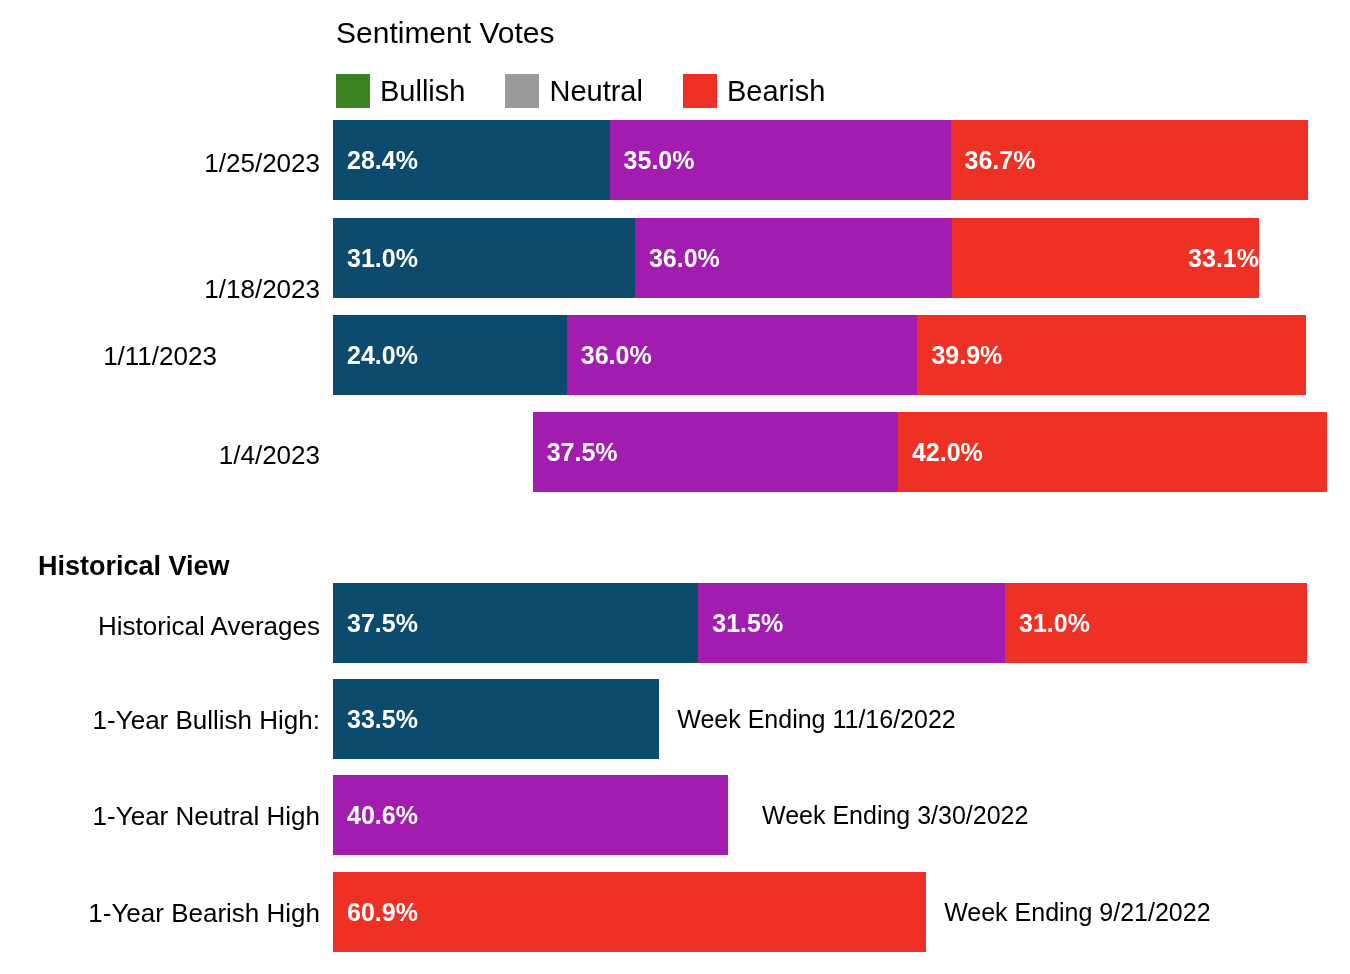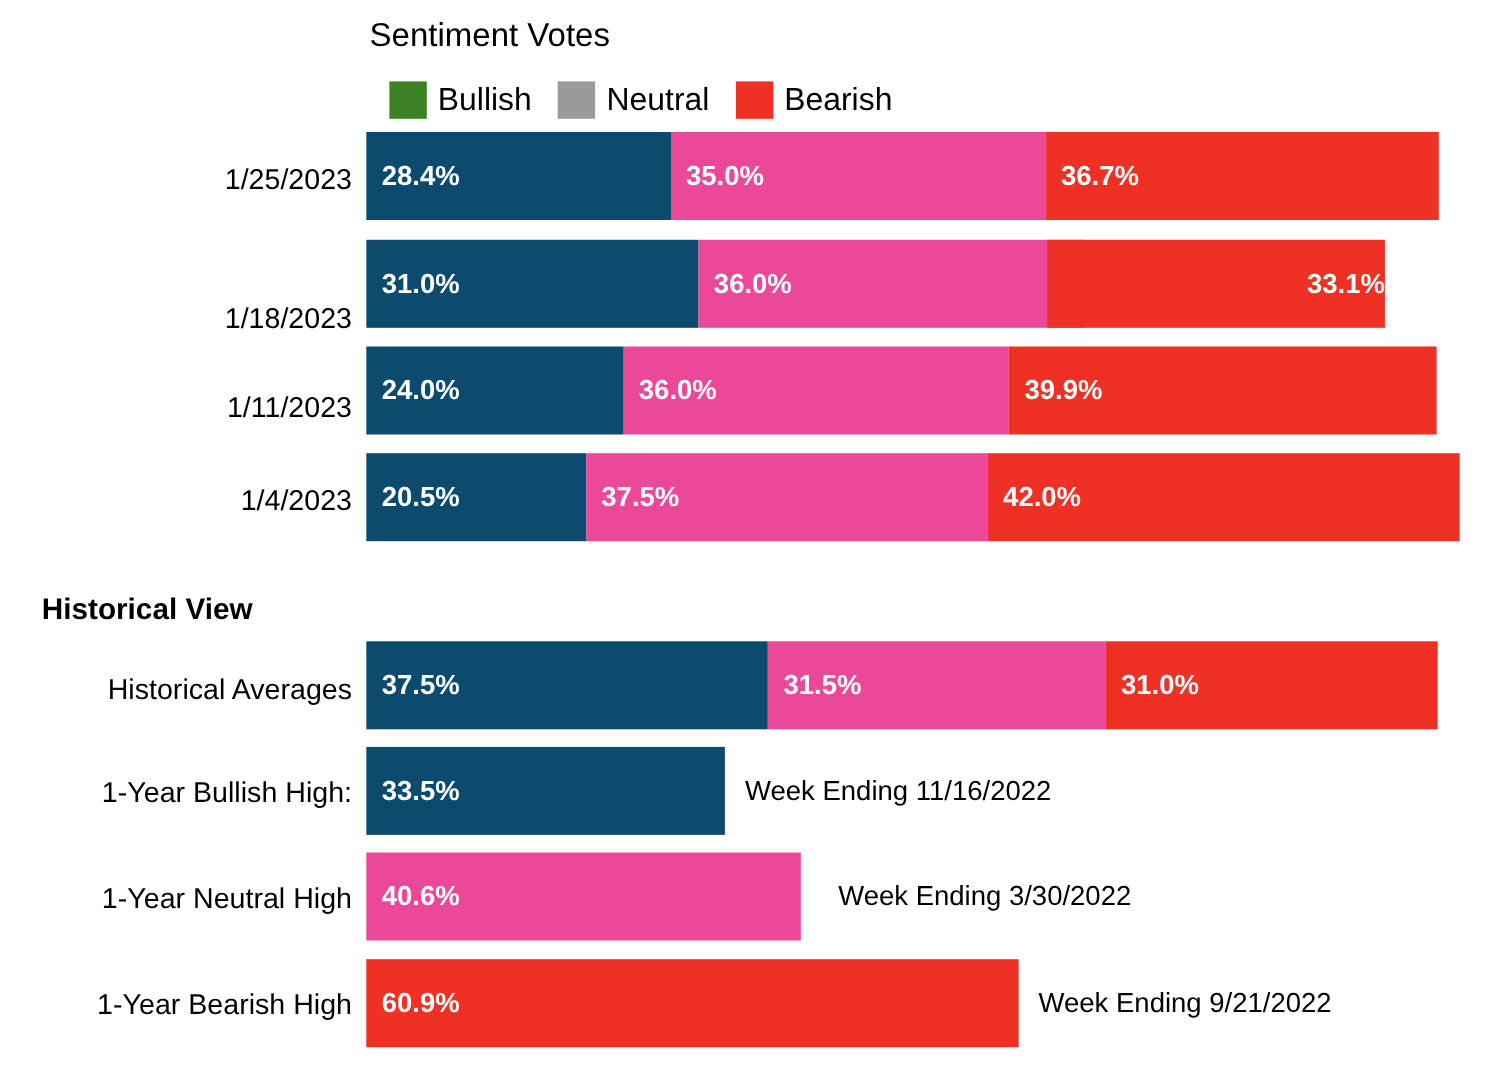--- a/index.html
+++ b/index.html
@@ -74,42 +74,41 @@
   .seg-value {
     color: #ffffff;
     font-size: 25px;
     font-weight: bold;
     line-height: 1;
     padding-left: 14px;
     white-space: nowrap;
   }
 
   .seg.bullish  { background: #0c4a6e; }
-  .seg.neutral  { background: #ec4899; }
+  .seg.neutral  { background: #a21caf; }
   .seg.bearish  { background: #EE3124; }
 
   
   .chart-title {
     position: absolute;
     left: 336px;
     top: 18px;
     font-size: 30px;
     line-height: 1;
     white-space: nowrap;
   }
 
   .legend {
     position: absolute;
     left: 336px;
     top: 74px;
     display: flex;
     align-items: flex-end;
-    gap: 0px;
-    white-space: nowrap;
-    margin-left: 18px;
+    gap: 16px;
+    white-space: nowrap;
   }
 
   .legend-item {
     display: flex;
     align-items: center;
   }
 
   .legend-swatch {
     width: 34px;
     height: 34px;
@@ -185,50 +184,47 @@
       <div class="seg neutral" style="left: 301.94px; width: 350.64px;">
         <span class="seg-value">36.0%</span>
       </div>
       <div class="seg bearish" style="left: 619px; width: 307px; justify-content: flex-end;">
         <span class="seg-value">33.1%</span>
       </div>
     </div>
   </div>
 
   <div class="row" style="top:315px;">
-    <div class="row-label" style="top:42px;">1/11/2023</div>
+    <div class="row-label" style="top:28px;text-align:center;">1/11/2023</div>
     <div class="track">
       <div class="seg bullish" style="left: 0px; width: 233.76px;">
         <span class="seg-value">24.0%</span>
       </div>
       <div class="seg neutral" style="left: 233.76px; width: 350.64px;">
         <span class="seg-value">36.0%</span>
       </div>
       <div class="seg bearish" style="left: 584.4px; width: 388.626px;">
         <span class="seg-value">39.9%</span>
       </div>
     </div>
   </div>
 
   <div class="row" style="top:412px;">
     <div class="row-label" style="top:30px;">1/4/2023</div>
     <div class="track">
-      <div class="seg bullish" style="left: 0px; width: 199.67px;">
-        <span class="seg-value">20.5%</span>
-      </div>
       <div class="seg neutral" style="left: 199.67px; width: 365.25px;">
         <span class="seg-value">37.5%</span>
       </div>
       <div class="seg bearish" style="left: 564.92px; width: 429px;">
         <span class="seg-value">42.0%</span>
       </div>
     </div>
   </div>
 
-  <div class="section-title" style="top:541px;text-align:right;">Historical View</div>
+  <div class="section-title" style="top:553px;text-align:right;">Historical View</div>
 
   <div class="row" style="top:583px;">
     <div class="row-label" style="top:30px;">Historical Averages</div>
     <div class="track">
       <div class="seg bullish" style="left: 0px; width: 365.25px;">
         <span class="seg-value">37.5%</span>
       </div>
       <div class="seg neutral" style="left: 365.25px; width: 306.81px;">
         <span class="seg-value">31.5%</span>
       </div>

